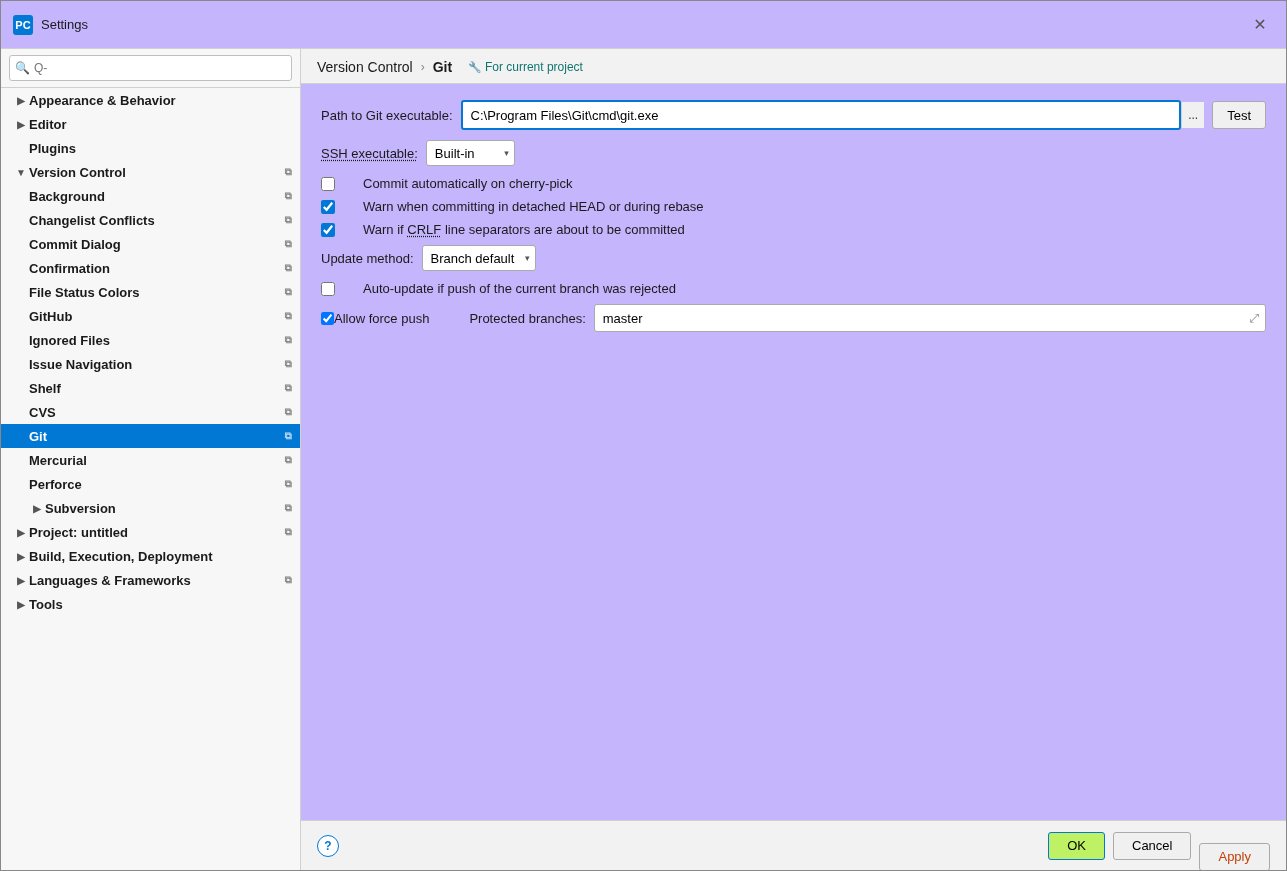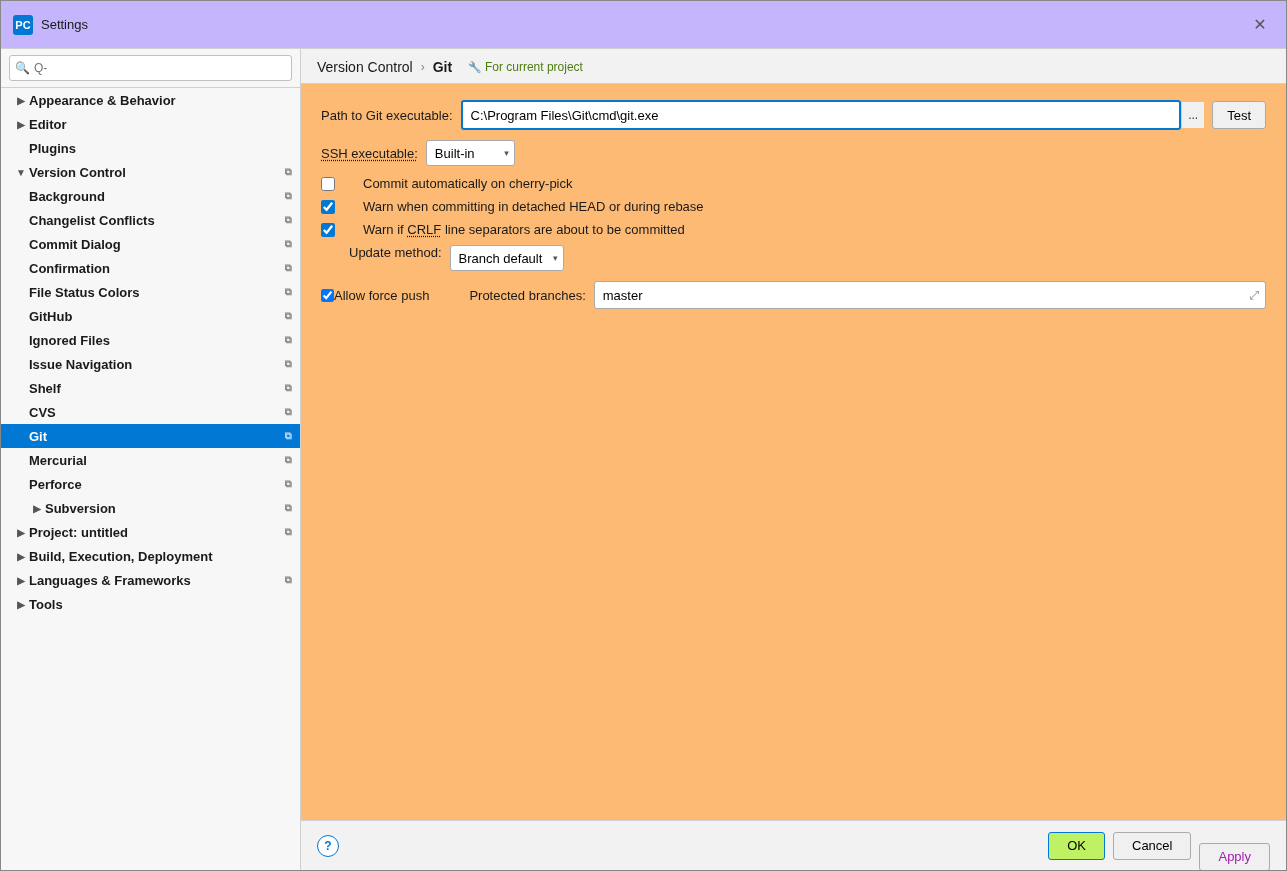--- a/index.html
+++ b/index.html
@@ -152,34 +152,34 @@
       color: #888;
       font-size: 12px;
     }
     .breadcrumb-current {
       font-size: 14px;
       font-weight: bold;
       color: #1a1a1a;
     }
     .for-current-project {
       font-size: 12px;
-      color: #4d7c0f;
+      color: #0f766e;
       margin-left: 8px;
     }
     .for-current-project::before {
       content: '🔧';
       font-size: 11px;
       margin-right: 3px;
     }
 
     .panel-body {
       flex: 1;
       padding: 16px 20px;
       overflow-y: auto;
-      background: #fdba74;
+      background: #c4b5fd;
     }
 
     
     .form-row {
       display: flex;
       align-items: center;
       margin-bottom: 10px;
     }
     .form-label {
       font-size: 13px;
@@ -278,24 +278,23 @@
     .checkbox-label {
       font-size: 13px;
     }
     .underline-text {
       text-decoration: underline dotted;
       text-underline-offset: 2px;
     }
 
     .update-row {
       display: flex;
-      align-items: flex-start;
+      align-items: center;
       margin-bottom: 10px;
       margin-top: 4px;
-      margin-left: 28px;
     }
     .update-label {
       font-size: 13px;
       margin-right: 8px;
     }
 
     .force-push-row {
       display: flex;
       align-items: center;
       margin-top: 4px;
@@ -364,21 +363,21 @@
       border-radius: 3px;
       background: #f0f0f0;
       cursor: pointer;
       font-size: 13px;
     }
     .dialog-btn.ok-btn {
       border: 1px solid #0078d4;
       background: #bef264;
     }
     .dialog-btn.apply-btn {
-      color: #a21caf;
+      color: #c2410c;
       cursor: default;
       margin-top: 22px;
     }
   </style>
 </head>
 <body>
 
 <div class="window">
 
   <div class="title-bar">
@@ -567,20 +566,24 @@
           <div class="dropdown-wrap">
             <select class="dropdown">
               <option>Branch default</option>
               <option>Merge</option>
               <option>Rebase</option>
             </select>
             <span class="dropdown-arrow">▾</span>
           </div>
         </div>
 
+        <div class="checkbox-row">
+          <input type="checkbox" id="cb4" style="">
+          <label class="checkbox-label" for="cb4">Auto-update if push of the current branch was rejected</label>
+        </div>
 
         <div class="force-push-row">
           <input type="checkbox" id="cb5" checked="" style="">
           <label class="checkbox-label" for="cb5">Allow force push</label>
           <span class="protected-label form-label">Protected branches:</span>
           <div class="protected-input-wrap">
             <input class="protected-input" type="text" value="master" style="">
             <span class="expand-icon">⤢</span>
           </div>
         </div>

